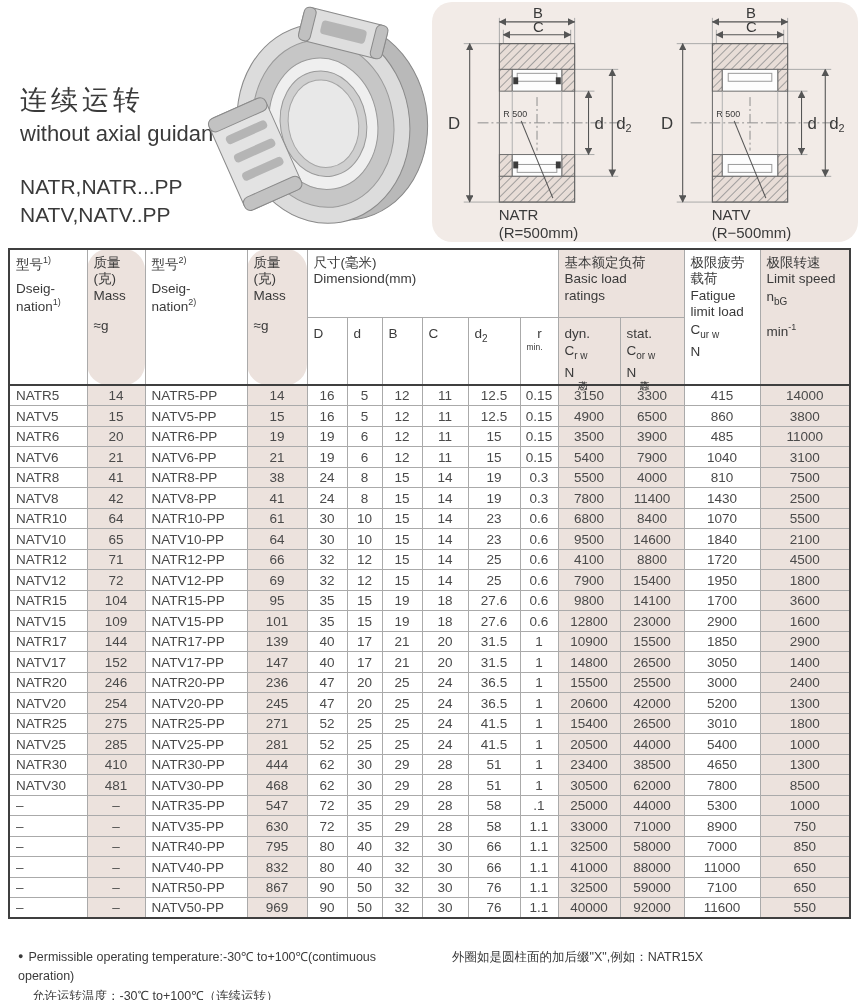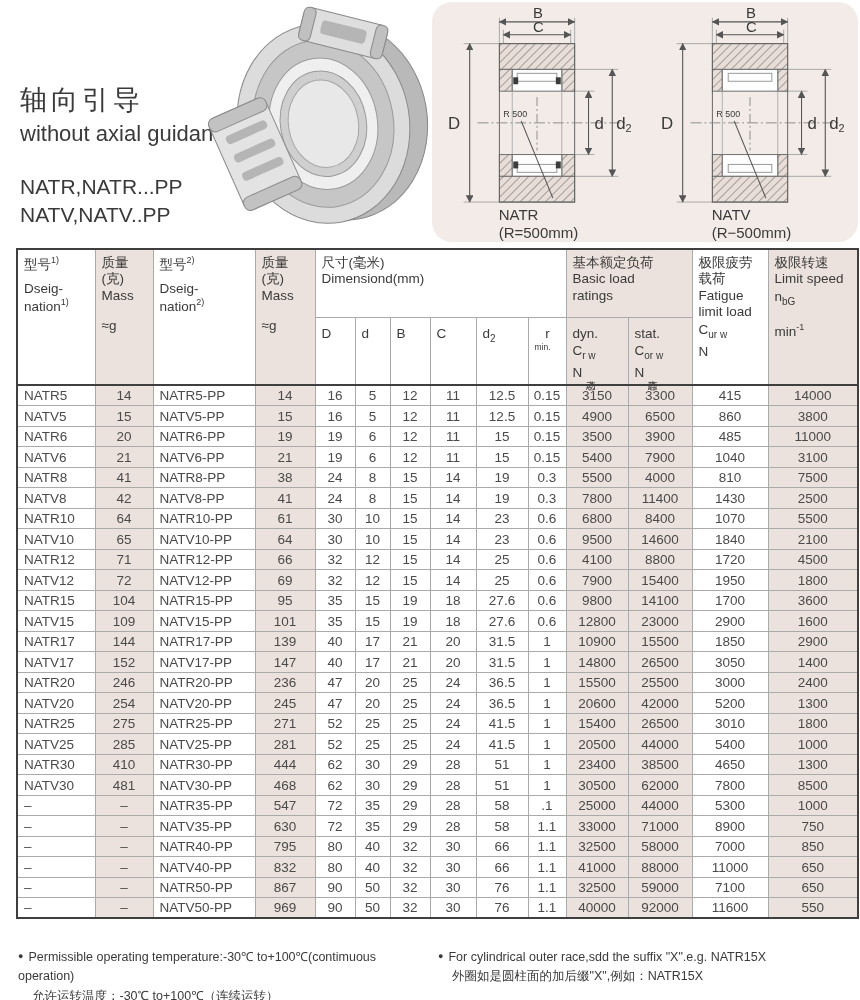--- a/index.html
+++ b/index.html
@@ -20,28 +20,28 @@
 
   .diagram-panel{position:absolute;left:432px;top:2px;width:426px;height:240px;
     background:var(--panel);border-radius:20px;display:flex;justify-content:space-around;padding-top:4px;}
   .diagram-block{display:flex;flex-direction:column;align-items:center;}
   .diagram-caption{font-size:15px;text-align:left;line-height:1.2;margin-top:-4px;}
   .dimtext{font-family:"Liberation Sans",sans-serif;font-size:15px;fill:var(--text);}
   .dimtext.big{font-size:17px;}
   .dimtext.small{font-size:9px;}
 
   
-  table.spec{position:absolute;left:16px;top:248px;border-collapse:collapse;table-layout:fixed;
+  table.spec{position:absolute;left:8px;top:248px;border-collapse:collapse;table-layout:fixed;
     border:2px solid var(--border-dark);font-size:13px;}
   .spec th,.spec td{border:1px solid var(--grid);}
   .spec thead{border-bottom:2px solid var(--border-dark);}
   .spec thead th{font-weight:normal;text-align:left;vertical-align:top;padding:5px 5px 3px 6px;
     font-size:13.5px;line-height:1.22;}
   .spec thead tr.sub th{vertical-align:top;padding-top:8px;}
-  .cmid{text-align:right;}
+  .cmid{text-align:right;border-radius:21px;}
   .shade{background:var(--shade);}
   .spec td{height:20.5px;text-align:center;padding:0 3px;color:#4a4a4a;font-size:13.5px;}
   .spec td.left{text-align:left;padding-left:6px;}
   .spec tbody tr{border-top:1px solid #bdbdbd;}
   .spec tbody tr.group-start{border-top:1px solid var(--grid-group);padding-left:8px;}
   sup{font-size:9px;}
   sub{font-size:10px;}
   .gap8{height:8px;}
   .gap14{height:14px;}
   .rcell{display:flex;flex-direction:column;height:100%;justify-content:space-between;align-items:center;}
@@ -67,21 +67,21 @@
     </pattern>
     <marker id="arr" viewBox="0 0 10 10" refX="9" refY="5" markerWidth="7" markerHeight="7" orient="auto-start-reverse">
       <path d="M0,0 L10,5 L0,10 z" fill="#555"></path>
     </marker>
   </defs>
 </svg>
 
 <div class="page">
 
   <div class="intro-text">
-    <div class="intro-title">轴向引导</div>
+    <div class="intro-title">连续运转</div>
     <div class="intro-sub">without axial guidance</div>
     <div class="series-block">
       <div class="series">NATR,NATR...PP</div>
       <div class="series">NATV,NATV..PP</div>
     </div>
   </div>
 
   <svg class="bearing" width="252" height="240" viewBox="0 0 252 240">
     <g transform="rotate(-10 130 125)">
       <ellipse cx="150" cy="122" rx="86" ry="100" fill="#b9b9b9" stroke="#878787"></ellipse>
@@ -732,17 +732,16 @@
         </tr>
       </tbody>
   </table>
 
   <div class="notes">
     <div class="note">
       <div class="en"><span class="bullet">●</span><span>Permissible operating temperature:-30℃ to+100℃(contimuous operation)</span></div>
       <div class="cn">允许运转温度：-30℃ to+100℃（连续运转）</div>
     </div>
     <div class="note">
-      <div class="en"><span class="bullet">●</span><span>For cylindrical outer race,sdd the suffix "X".e.g. NATR15X</span></div>
       <div class="cn">外圈如是圆柱面的加后缀"X",例如：NATR15X</div>
     </div>
   </div>
 </div>
 
 </body></html>

